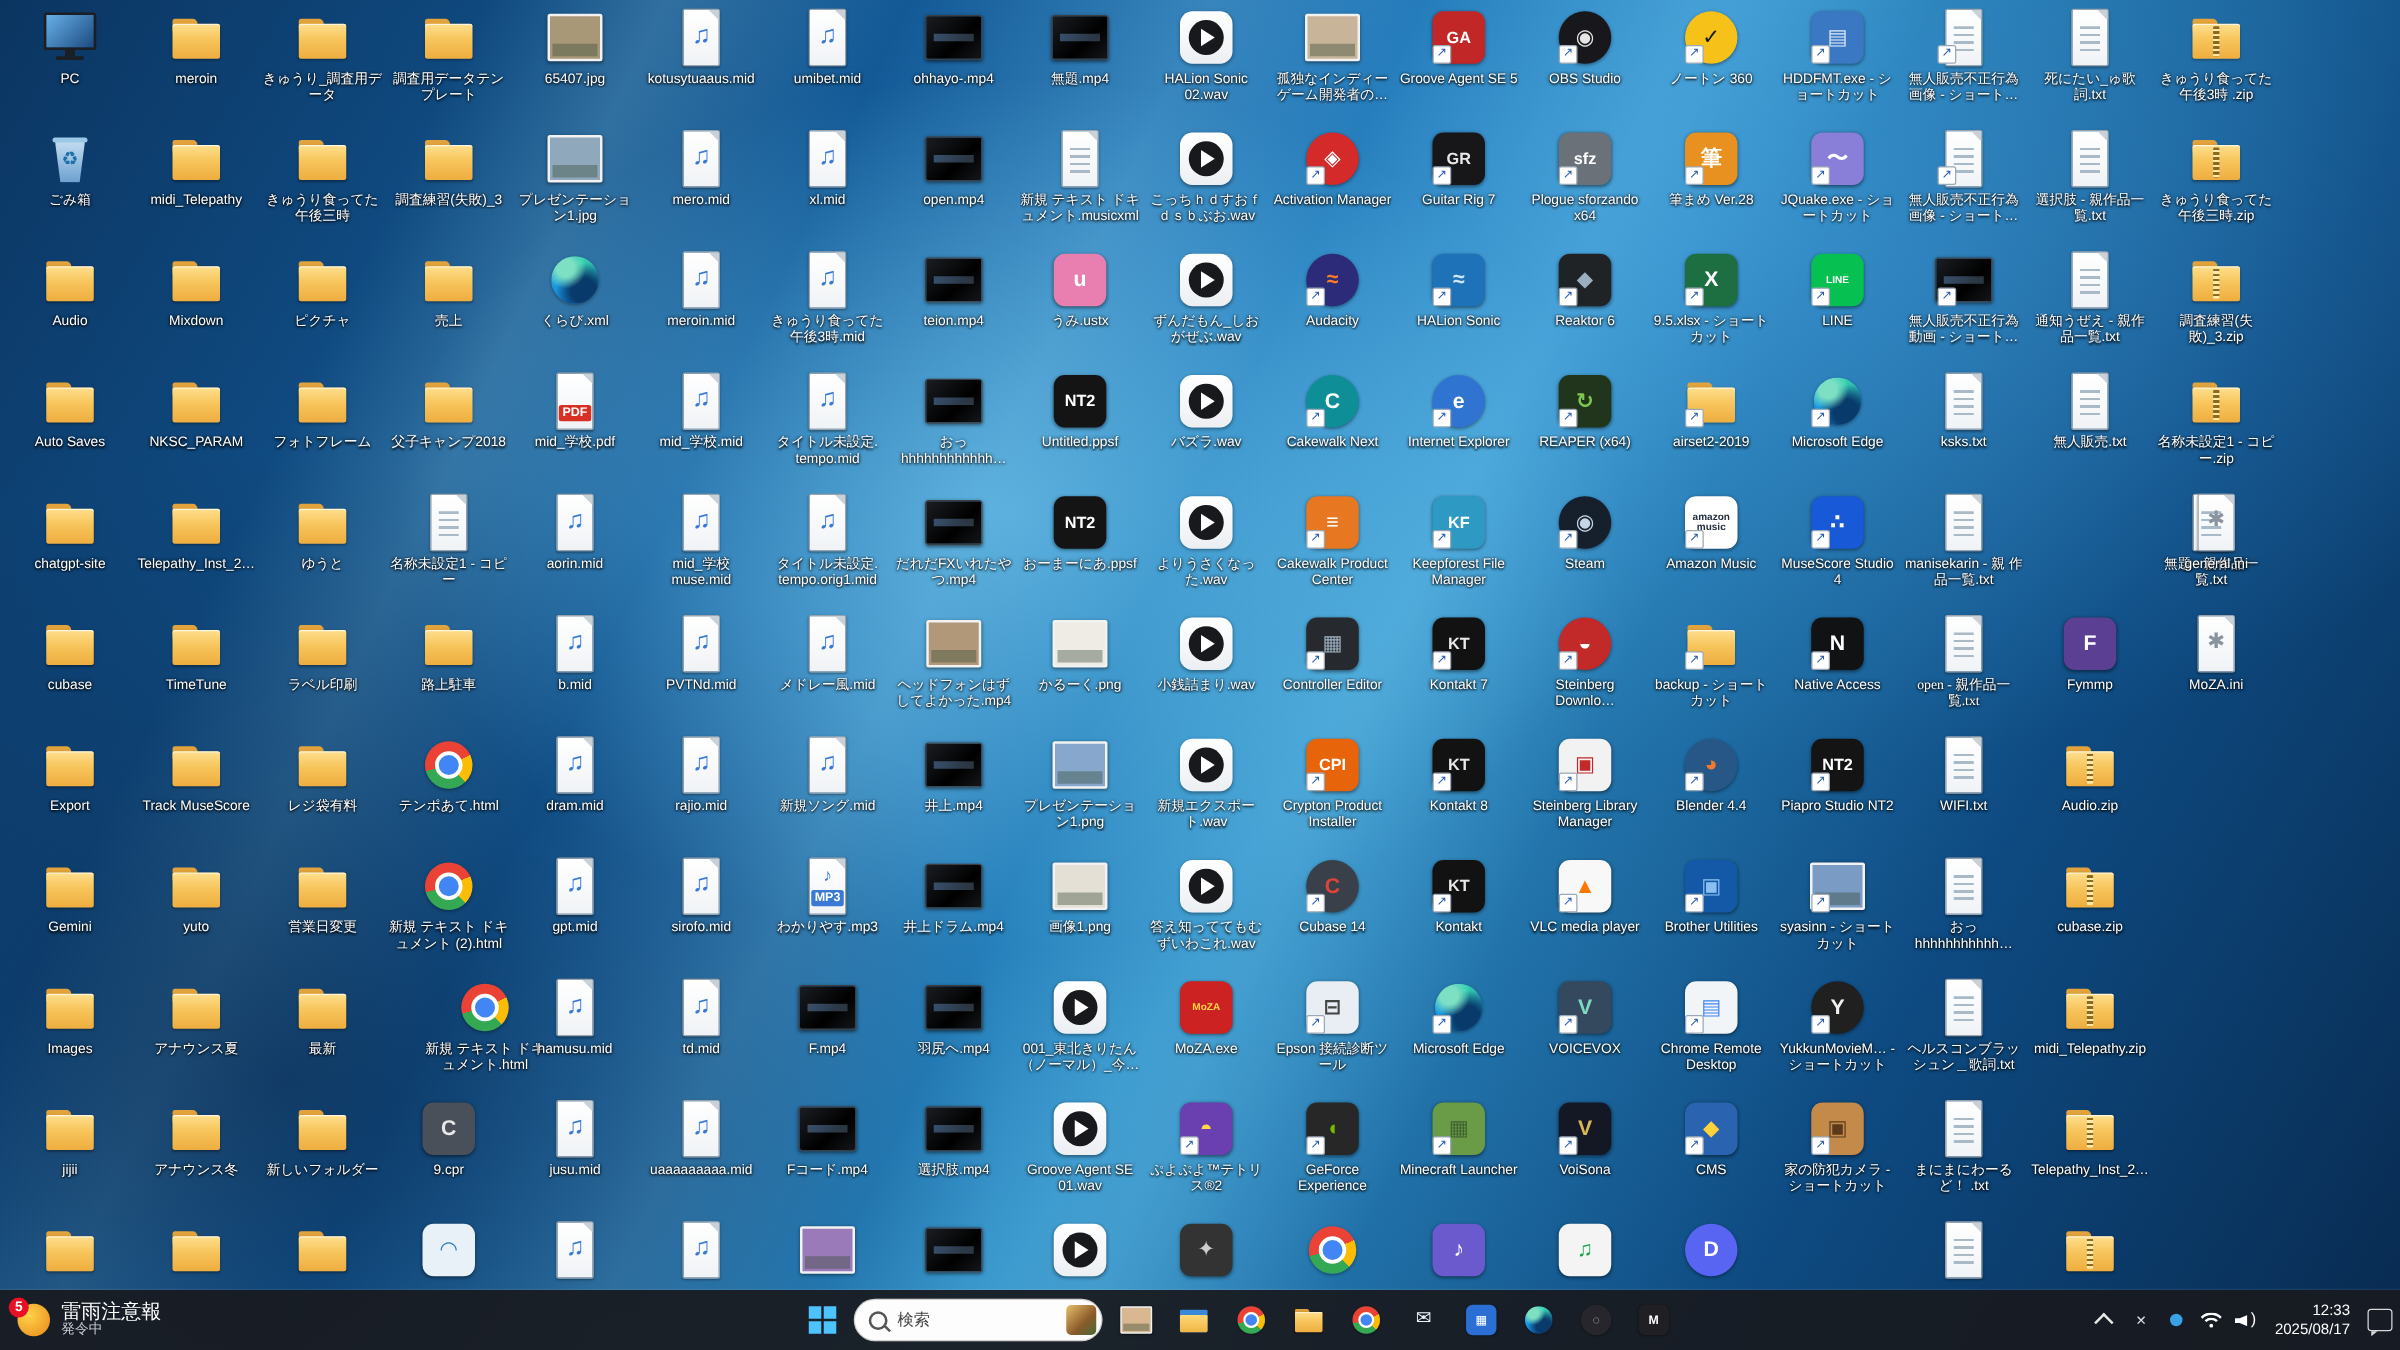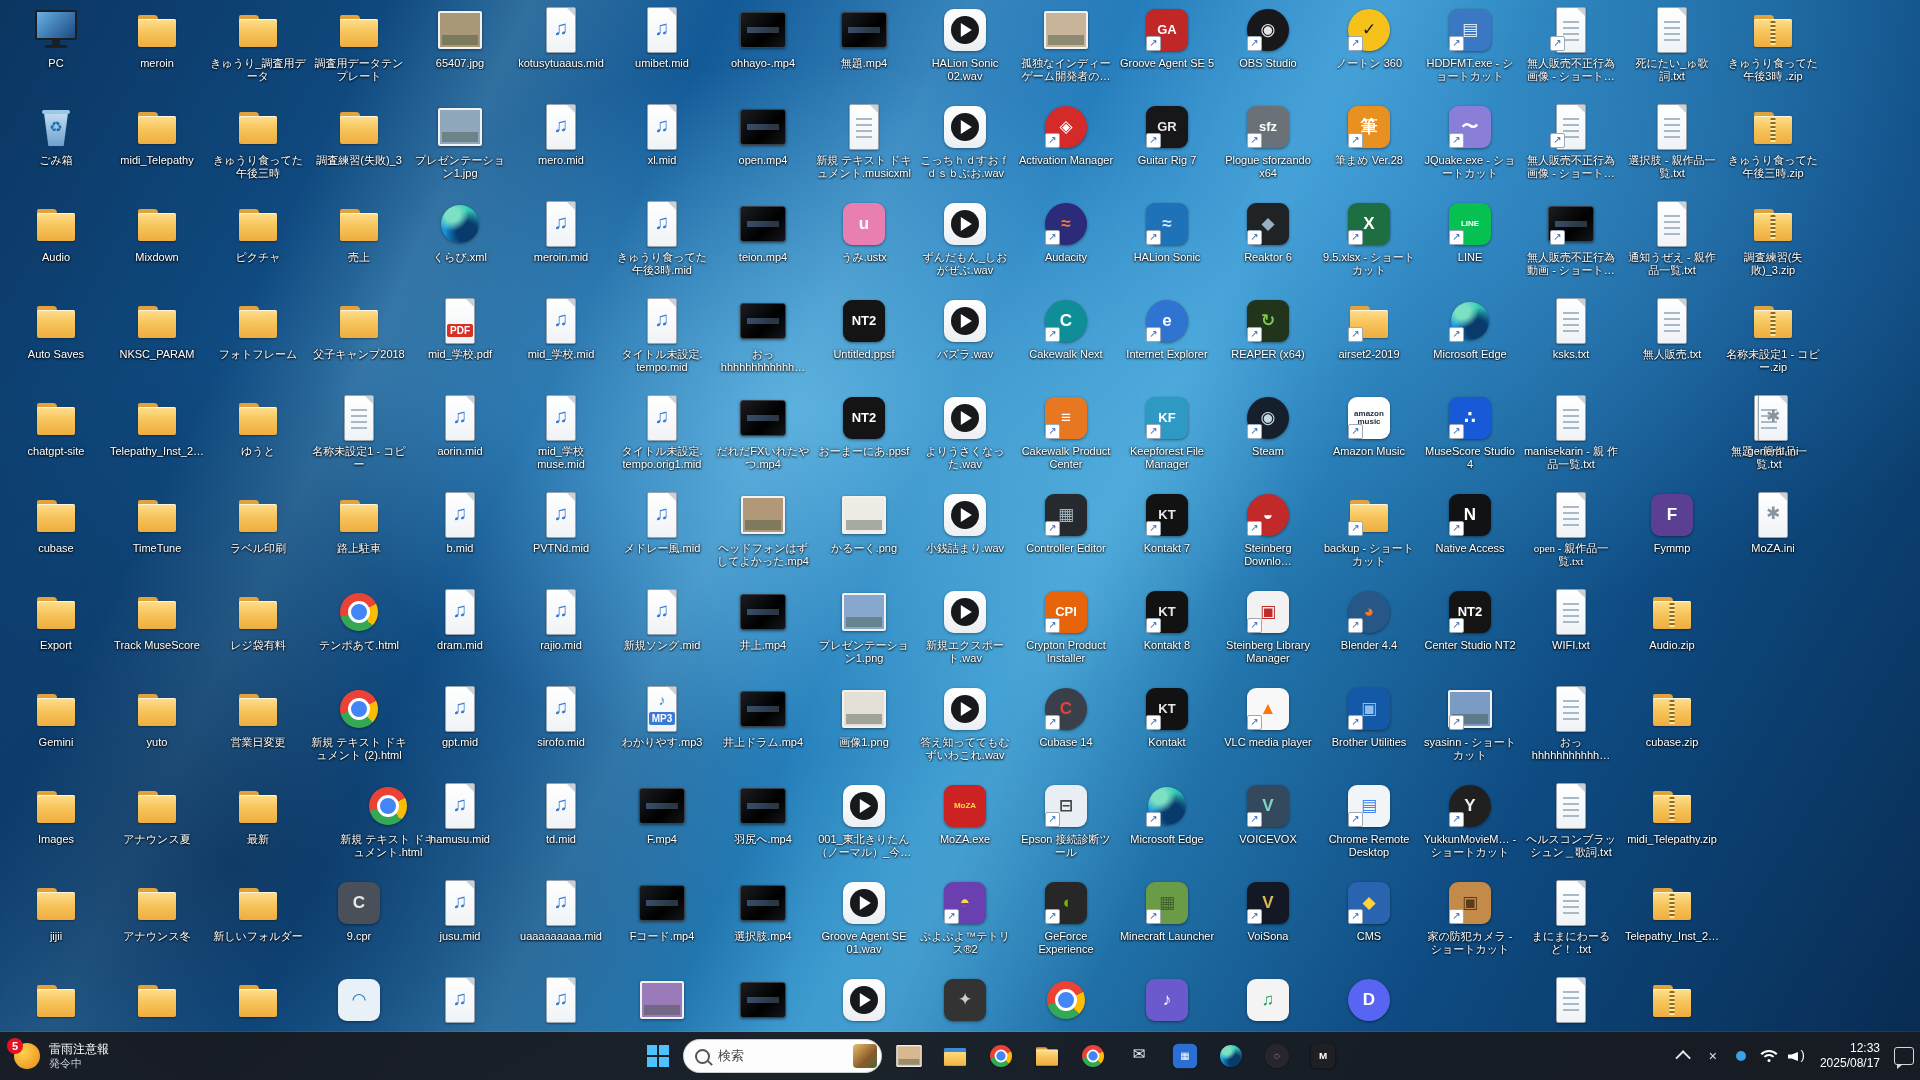--- a/index.html
+++ b/index.html
@@ -81,21 +81,21 @@
   
   .t-explorer .ic::before{content:"";position:absolute;left:5px;right:5px;top:10px;bottom:7px;background:#3b88d8;border-radius:2px;}
   .t-explorer .ic::after{content:"";position:absolute;left:5px;right:5px;top:17px;bottom:7px;background:linear-gradient(180deg,#ffd978,#f0b445);border-radius:2px;}
   .t-mail .deco::before{content:"\2709";position:absolute;left:0;right:0;top:6px;text-align:center;font-size:26px;color:#eef4fb;}
   
   .taskbar{position:absolute;left:0;right:0;bottom:0;height:48px;background:rgba(24,27,32,.94);
     box-shadow:0 -1px 0 rgba(255,255,255,.07);z-index:10;}
   .weather{position:absolute;left:2px;top:0;bottom:0;display:flex;align-items:center;gap:9px;padding:0 12px;color:#fff;}
   .w-icon{width:26px;height:26px;position:relative;border-radius:50%;background:radial-gradient(circle at 35% 35%,#ffd34a,#e8881a);flex:none;}
   .w-badge{position:absolute;left:-7px;top:-5px;min-width:16px;height:16px;background:#e81123;border-radius:8px;color:#fff;font-size:11px;line-height:16px;text-align:center;font-weight:bold;}
-  .w-title{font-size:12px;line-height:15px;}
+  .w-title{font-size:16px;line-height:15px;}
   .w-sub{font-size:11px;line-height:13px;color:#c9ced4;}
   .tb-center{position:absolute;left:638px;top:0;bottom:0;display:flex;align-items:center;gap:5px;}
   .tb-btn{width:40px;height:40px;border:none;background:transparent;border-radius:5px;display:flex;align-items:center;justify-content:center;cursor:pointer;padding:0;}
   .win-logo{display:grid;grid-template-columns:10px 10px;grid-template-rows:10px 10px;gap:2px;}
   .win-logo i{background:#4cc2ff;}
   .searchbox{height:34px;width:182px;background:#fdfdfd;border-radius:17px;display:flex;align-items:center;padding:0 5px 0 12px;gap:8px;box-shadow:inset 0 0 0 1px rgba(0,0,0,.18);cursor:text;}
   .mag{width:11px;height:11px;border:2px solid #555;border-radius:50%;position:relative;flex:none;}
   .mag::after{content:"";position:absolute;width:6px;height:2px;background:#555;transform:rotate(45deg);right:-5px;bottom:-2px;}
   .s-ph{font-size:13px;color:#444;flex:1;}
   .s-img{width:24px;height:24px;border-radius:4px;flex:none;background:linear-gradient(135deg,#e8c06a,#8a5a2a 60%,#4a6a3a);}
@@ -925,21 +925,21 @@
         <span class="sc"></span>
       </div>
       <div class="lbl">Blender 4.4</div>
     </div>
     <div class="cell t-app" style="left: 1422px; top: 588px; --bg: #141414; --fg: #ffffff;">
       <div class="ic">
         <span class="deco"></span>
         <span class="glyph gmed">NT2</span>
         <span class="sc"></span>
       </div>
-      <div class="lbl">Center Studio NT2</div>
+      <div class="lbl">Piapro Studio NT2</div>
     </div>
     <div class="cell t-text t-page" style="left: 1523px; top: 588px;">
       <div class="ic">
         <span class="deco"></span>
       </div>
       <div class="lbl">WIFI.txt</div>
     </div>
     <div class="cell t-zip t-folder t-zip" style="left: 1624px; top: 588px;">
       <div class="ic">
         <span class="deco"></span>

